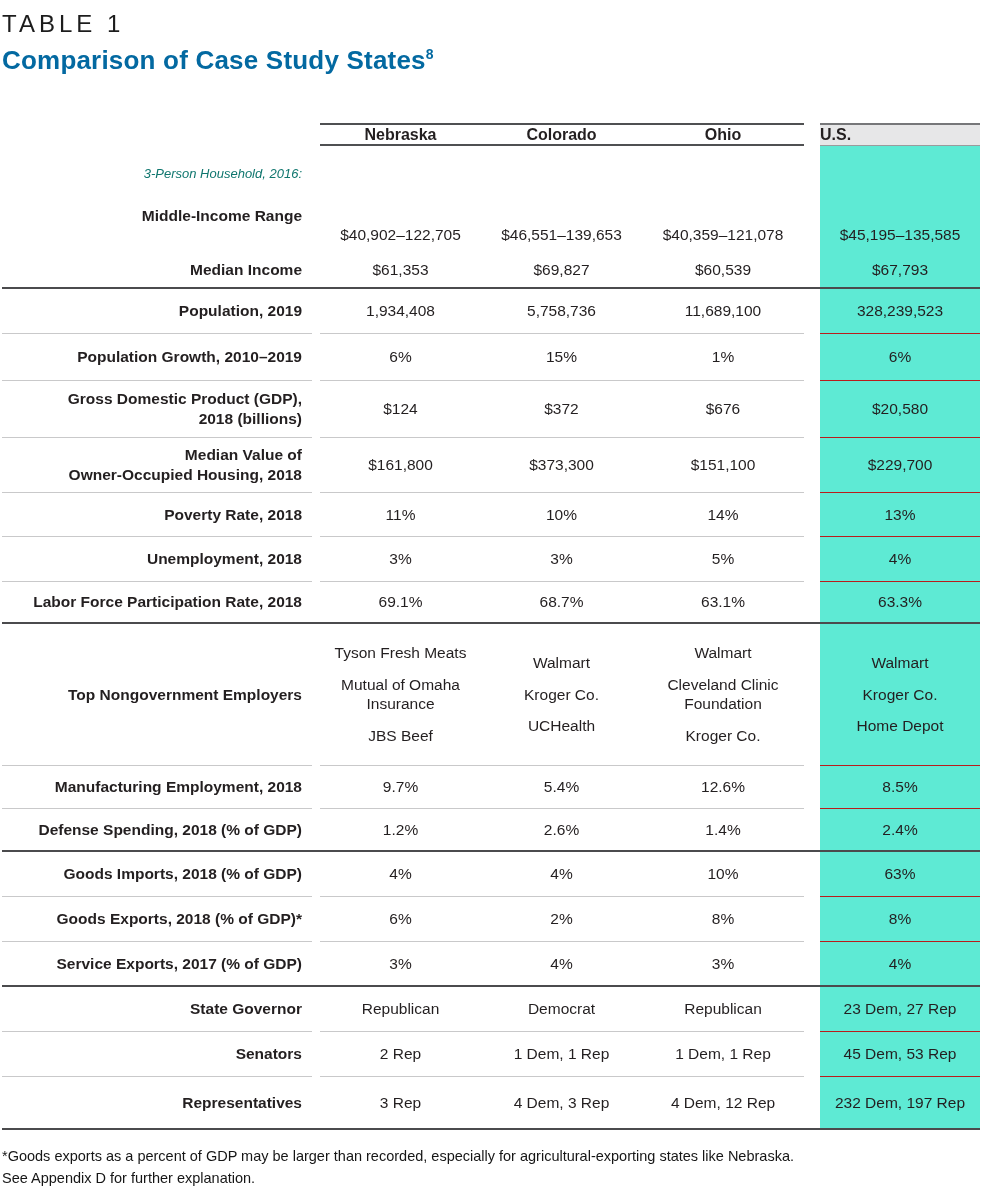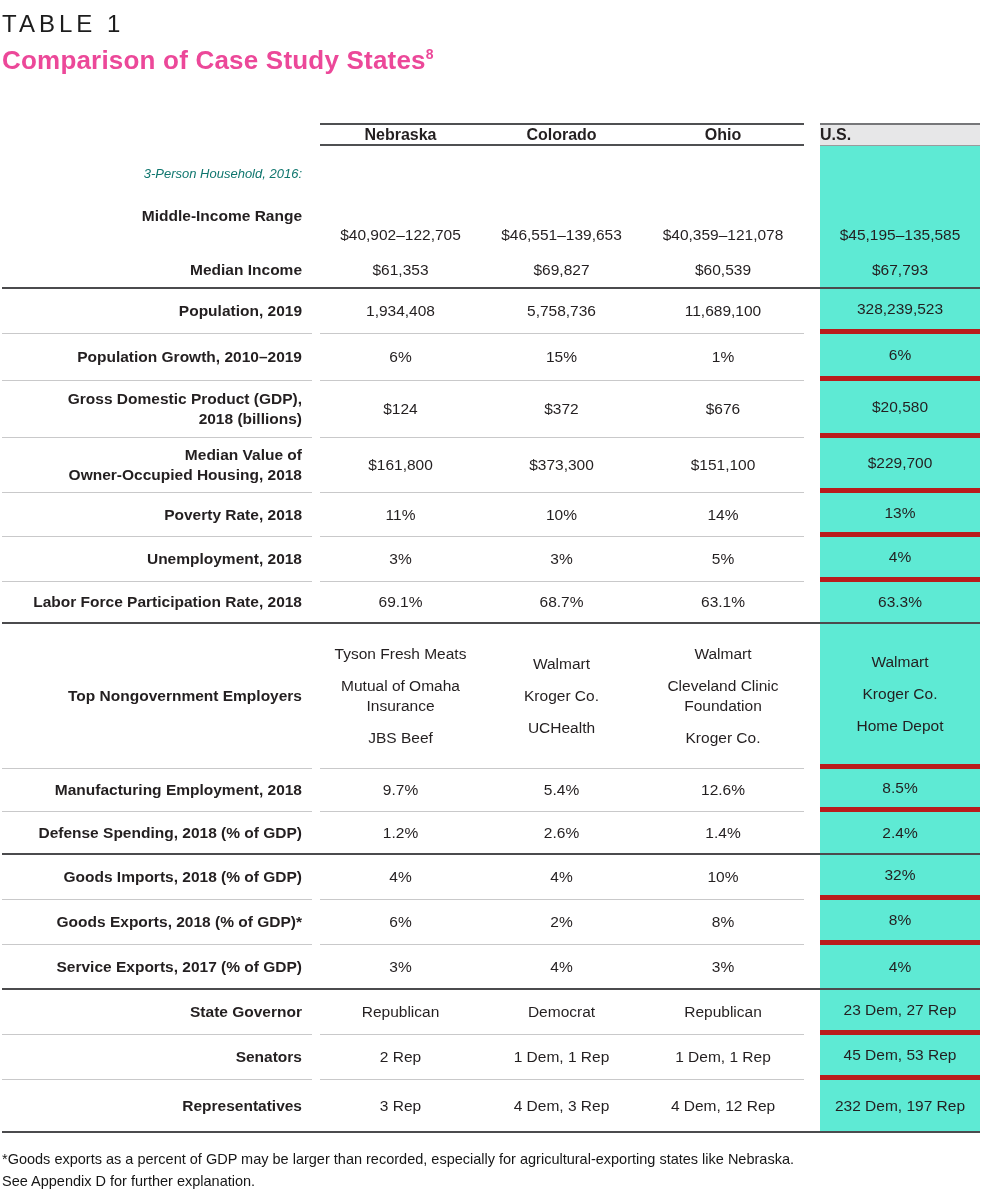--- a/index.html
+++ b/index.html
@@ -17,21 +17,21 @@
     font-size: 24px;
     letter-spacing: 4px;
     font-weight: 400;
     color: #1c1c1c;
     margin-bottom: 7px;
   }
   h1.title {
     font-size: 26px;
     font-weight: 700;
     letter-spacing: 0.2px;
-    color: #ec4899;
+    color: #0369a1;
   }
   h1.title sup { font-size: 14px; vertical-align: super; }
 
   table.cmp {
     border-collapse: separate;
     border-spacing: 0;
     table-layout: fixed;
     width: 978px;
     margin-top: 47px;
   }
@@ -76,21 +76,21 @@
     border-bottom: 1px solid #9b9b9c;
     background: #e7e7e8;
     font-weight: 700;
     font-size: 16px;
     text-align: left;
     height: 23px;
   }
 
   
   tr.tr-line td.lbl, tr.tr-line td.val { border-bottom: 1px solid #c9c9ca; }
-  tr.tr-line td.us  { border-bottom: 5px solid #b91c1c; }
+  tr.tr-line td.us  { border-bottom: 1px solid #b91c1c; }
   tr.tr-dark td     { border-bottom: 2px solid #4b4b4d; }
 
   
   tr.inc-row td.lbl { vertical-align: bottom; padding-bottom: 6px; }
   tr.inc-row td.val { vertical-align: bottom; padding-bottom: 8px; }
 
   
   .emp-stack {
     display: flex;
     flex-direction: column;
@@ -291,21 +291,21 @@
       <td class="val us">2.4%</td>
     </tr>
 
     <tr class="tr-line" style="height:45px">
       <td class="lbl">Goods Imports, 2018 (% of GDP)</td>
           <td></td>
       <td class="val">4%</td>
       <td class="val">4%</td>
       <td class="val">10%</td>
       <td></td>
-      <td class="val us">32%</td>
+      <td class="val us">63%</td>
     </tr>
 
     <tr class="tr-line" style="height:45px">
       <td class="lbl">Goods Exports, 2018 (% of GDP)*</td>
           <td></td>
       <td class="val">6%</td>
       <td class="val">2%</td>
       <td class="val">8%</td>
       <td></td>
       <td class="val us">8%</td>

